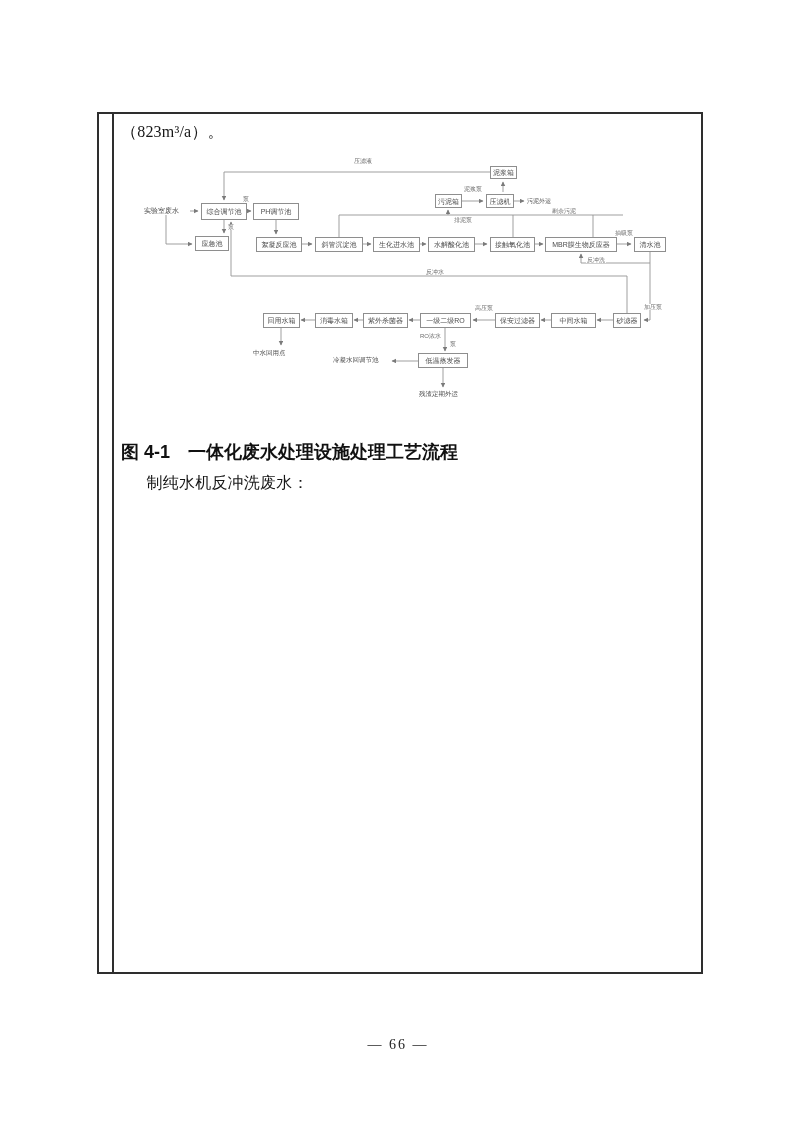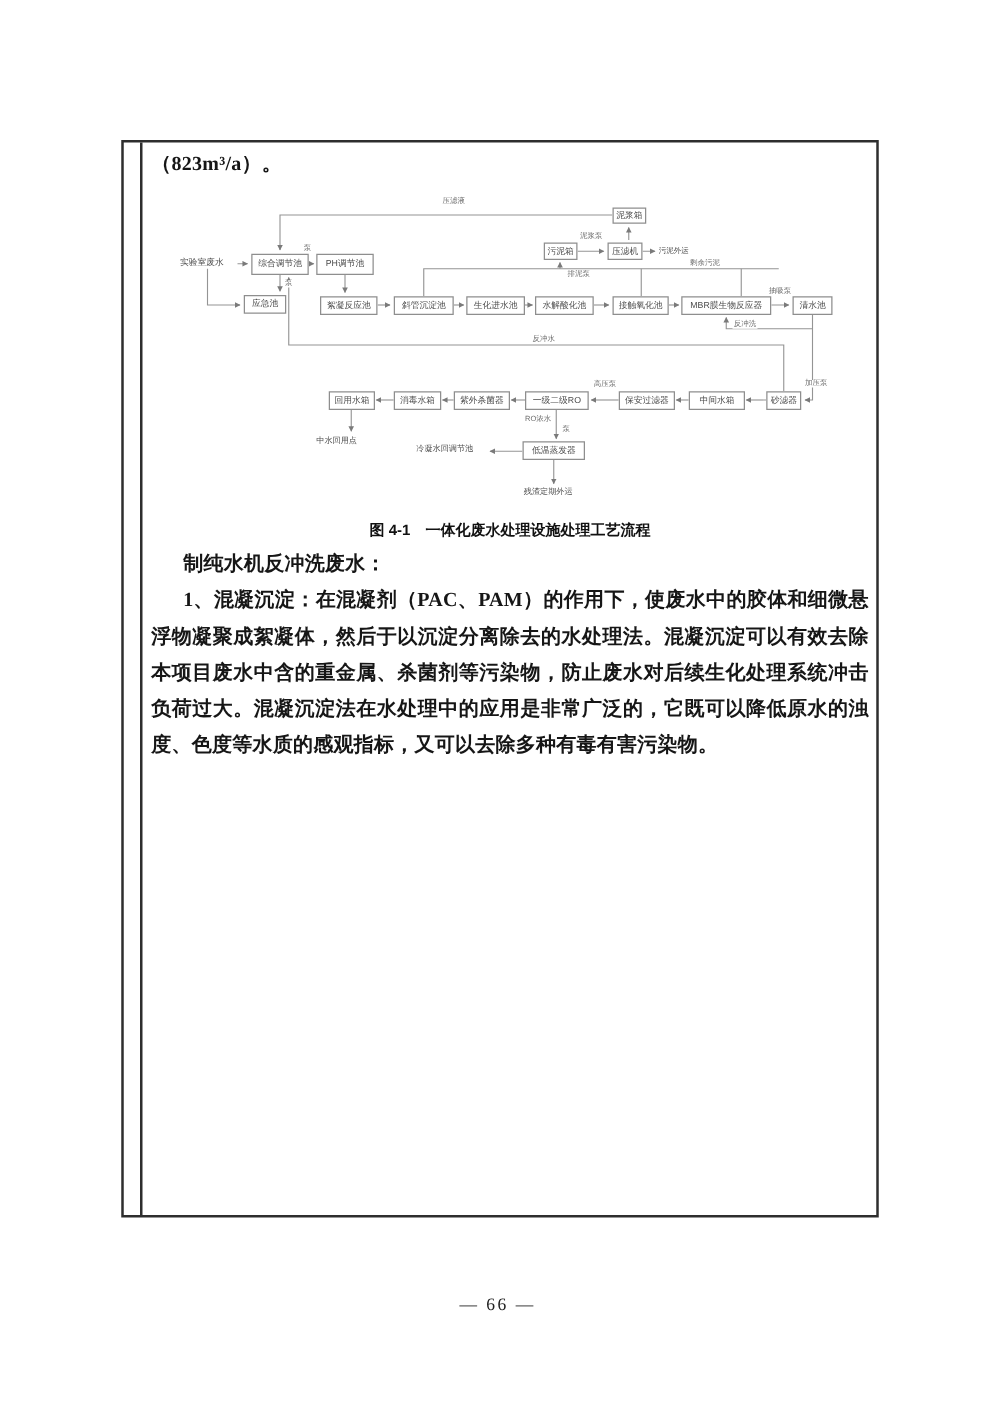--- a/index.html
+++ b/index.html
@@ -6,24 +6,24 @@
   body{
     width:800px;height:1131px;position:relative;background:#ffffff;
     font-family:"Liberation Serif","DejaVu Serif",serif;color:#161616;
   }
   .doc-table{
     position:absolute;left:97px;top:112px;width:606px;height:862px;
     border:2px solid #2e2e2e;display:flex;box-sizing:border-box;background:#fff;
   }
   .side-cell{width:13px;border-right:2px solid #2e2e2e;flex:0 0 auto;}
   .content-cell{flex:1;padding:3px 6px 0 7px;overflow:hidden;}
-  p.body-par{margin:0;font-size:16px;line-height:29px;text-align:justify;letter-spacing:0.2px;font-weight:bold;}
+  p.body-par{margin:0;font-size:16px;line-height:29px;text-align:justify;letter-spacing:0.2px;}
   p.indent{text-indent:1.6em;}
   .figure-caption{
-    margin:2px 0 4px;text-align:center;font-weight:bold;font-size:12px;
+    margin:26px 0 4px;font-weight:bold;font-size:18px;
     font-family:"Liberation Sans","DejaVu Sans",sans-serif;color:#111;
   }
   
   .diagram{
     position:relative;width:552px;height:260px;margin:8px 0 0 12px;
     font-family:"Liberation Sans","DejaVu Sans",sans-serif;
   }
   .fnode{
     position:absolute;border:1px solid #8e8e8e;color:#4c4c4c;background:#fff;
     font-size:7px;line-height:1;display:flex;align-items:center;justify-content:center;
@@ -132,18 +132,17 @@
       <span class="flabel" style="left:292px;top:115px;">反冲水</span>
       <span class="flabel" style="left:510px;top:150px;">加压泵</span>
       <span class="flabel" style="left:341px;top:151px;">高压泵</span>
       <span class="flabel" style="left:286px;top:179px;">RO浓水</span>
       <span class="flabel" style="left:316px;top:187px;">泵</span>
     </div>
 
     <p class="figure-caption">图 4-1　一体化废水处理设施处理工艺流程</p>
 
     <p class="body-par indent">制纯水机反冲洗废水：</p>
-    <p class="body-par indent">1、混凝沉淀：在混凝剂（PAC、PAM）的作用下，使废水中的胶体和细微悬浮物凝聚成絮凝体，然后于以沉淀分离除去的水处理法。混凝沉淀可以有效去除本项目废水中含的重金属、杀菌剂等污染物，防止废水对后续生化处理系统冲击负荷过大。混凝沉淀法在水处理中的应用是非常广泛的，它既可以降低原水的浊度、色度等水质的感观指标，又可以去除多种有毒有害污染物。</p>
 
   </div>
 </div>
 
 <div class="page-number">—  66  —</div>
 
 </body></html>

